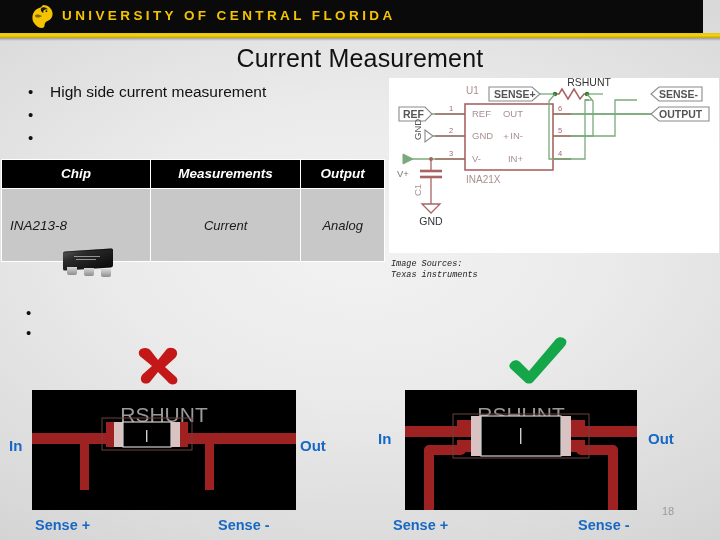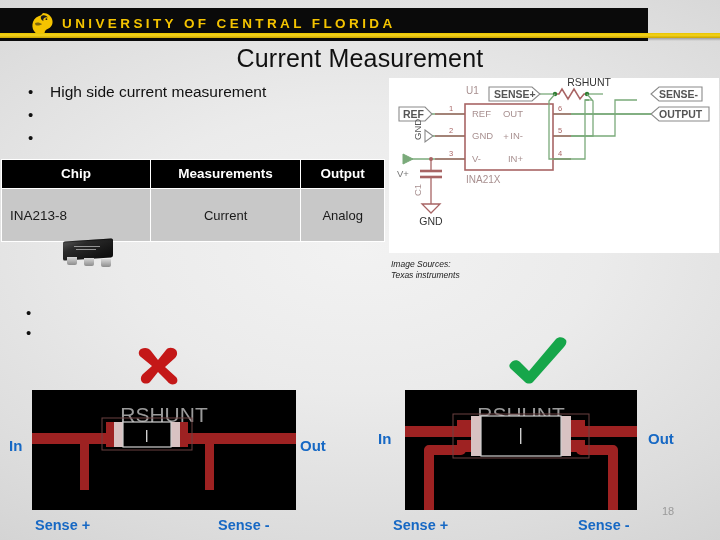--- a/index.html
+++ b/index.html
@@ -9,21 +9,21 @@
     background:#ffffff;
   }
   #slide{
     position:relative;width:720px;height:540px;overflow:hidden;
     background:
       radial-gradient(ellipse 95% 75% at 50% 46%, #f2f2f2 0%, #ebebeb 35%, #dcdcdc 72%, #cfcfcf 100%);
   }
 
   
   #header{
-    position:absolute;left:0;top:8px;width:648px;height:33px;
+    position:absolute;left:0;top:0;width:703px;height:33px;
     background:#0a0a0a;
     text-align:right;
   }
   #ucf-logo{
     position:absolute;left:30px;top:4px;width:26px;height:25px;
   }
   #ucf-wordmark{
     position:absolute;left:62px;top:8px;
     color:#f5c400;font-size:13.5px;font-weight:bold;
     letter-spacing:3.4px;
@@ -53,28 +53,29 @@
   }
   .bul .dot{width:22px;flex:0 0 22px;text-align:left;font-size:15px;}
   #bullets-top{left:28px;top:81px;width:360px;}
   #bullets-top .bul{margin-bottom:1px;}
 
   
   #spec-table{
     position:absolute;left:1px;top:159px;width:384px;
     border-collapse:separate;border-spacing:1px;
     background:#ffffff;
+    font-style:italic;
   }
   #spec-table th{
     background:#000000;color:#ffffff;font-size:13.5px;font-weight:bold;
     padding:6px 0 7px 0;text-align:center;
   }
   #spec-table td{
     font-size:13px;color:#1a1a1a;text-align:center;vertical-align:middle;
-    padding:3px 2px;
+    padding:13px 2px;
     margin-top:20px;
   }
   .row-a td{background:#c8c8c8;}
   .row-b td{background:#e8e8e8;}
   .chip-cell{position:relative;height:46px;}
   .chip-name{
     position:absolute;left:8px;top:50%;transform:translateY(-50%);
     font-size:13.5px;color:#1a1a1a;font-weight:500;
   }
   .chip-photo{
@@ -101,21 +102,21 @@
 
   
   #schem-panel{
     position:absolute;left:389px;top:78px;width:330px;height:175px;
     background:#ffffff;
   }
   #schem-svg{display:block;}
   #img-src{
     position:absolute;left:391px;top:259px;
     font-size:8.5px;color:#222;font-style:italic;line-height:11px;
-    font-family:Liberation Sans, sans-serif;
+    font-family:Liberation Mono, monospace;
   }
 
   
   #bullets-bot{left:26px;top:303px;width:560px;}
   #bullets-bot .bul{font-size:14.5px;line-height:20px;}
 
   
   #mark-x{position:absolute;left:135px;top:345px;width:46px;height:40px;}
   #mark-check{position:absolute;left:508px;top:337px;width:60px;height:48px;}
 

